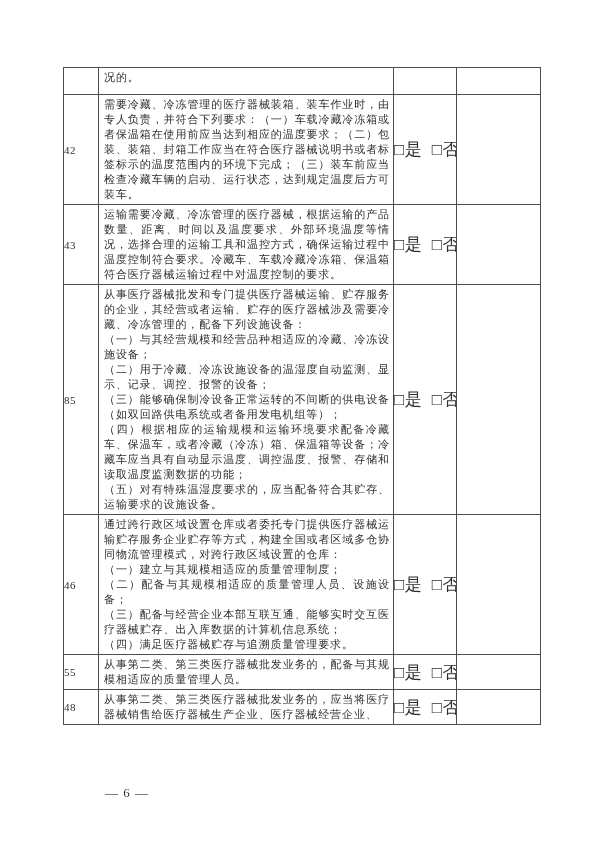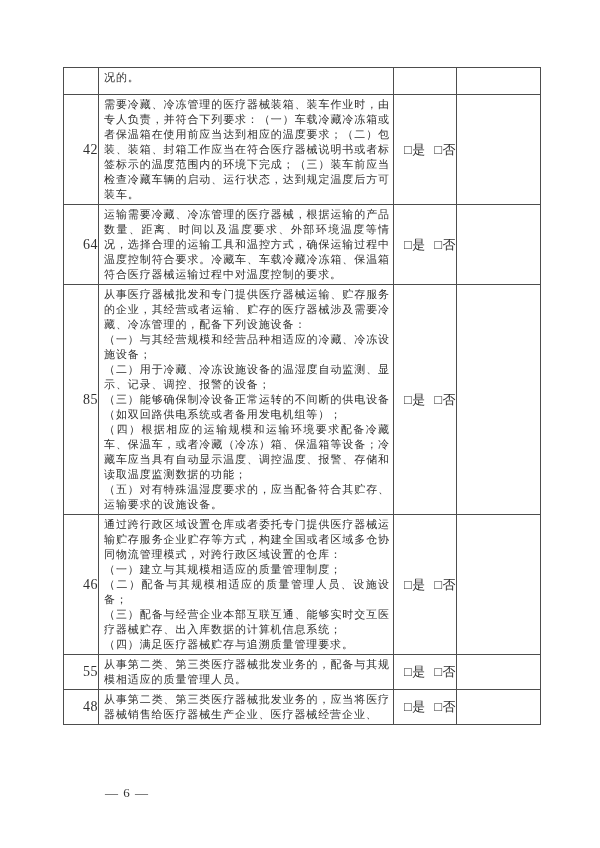--- a/index.html
+++ b/index.html
@@ -22,39 +22,39 @@
     width: 477px;
     border-collapse: collapse;
     table-layout: fixed;
   }
   table.checklist td {
     border: 1px solid #4d4d4d;
     color: #2f2f2f;
     overflow: hidden;
   }
   td.num {
-    text-align: right;
+    text-align: left;
     vertical-align: middle;
-    font-size: 14px;
+    font-size: 11px;
     letter-spacing: 0.5px;
   }
   td.txt {
     font-size: 11px;
     line-height: 15px;
     letter-spacing: 0.9px;
     text-align: justify;
     vertical-align: top;
     padding: 2px 3px 2px 5px;
     white-space: pre-wrap;
     word-break: normal;
   }
   td.chk {
-    text-align: right;
+    text-align: left;
     vertical-align: middle;
-    font-size: 13px;
+    font-size: 17px;
     white-space: nowrap;
     letter-spacing: 0.4px;
   }
   td.chk .cb { display: inline-block; cursor: pointer; }
   td.chk .cb + .cb { margin-left: 5px; }
   td.blank { background: #ffffff; }
   tr.cont-row td { height: 27px; }
   tr.section-row td {
     font-weight: bold;
     font-size: 11.5px;
@@ -97,21 +97,21 @@
         <td class="num">42</td>
         <td class="txt">需要冷藏、冷冻管理的医疗器械装箱、装车作业时，由专人负责，并符合下列要求：（一）车载冷藏冷冻箱或者保温箱在使用前应当达到相应的温度要求；（二）包装、装箱、封箱工作应当在符合医疗器械说明书或者标签标示的温度范围内的环境下完成；（三）装车前应当检查冷藏车辆的启动、运行状态，达到规定温度后方可装车。</td>
         <td class="chk">
           <span class="cb">□是</span>
           <span class="cb">□否</span>
         </td>
         <td class="blank"></td>
       </tr>
 
       <tr>
-        <td class="num">64</td>
+        <td class="num">43</td>
         <td class="txt">运输需要冷藏、冷冻管理的医疗器械，根据运输的产品数量、距离、时间以及温度要求、外部环境温度等情况，选择合理的运输工具和温控方式，确保运输过程中温度控制符合要求。冷藏车、车载冷藏冷冻箱、保温箱符合医疗器械运输过程中对温度控制的要求。</td>
         <td class="chk">
           <span class="cb">□是</span>
           <span class="cb">□否</span>
         </td>
         <td class="blank"></td>
       </tr>
 
 
       <tr>

